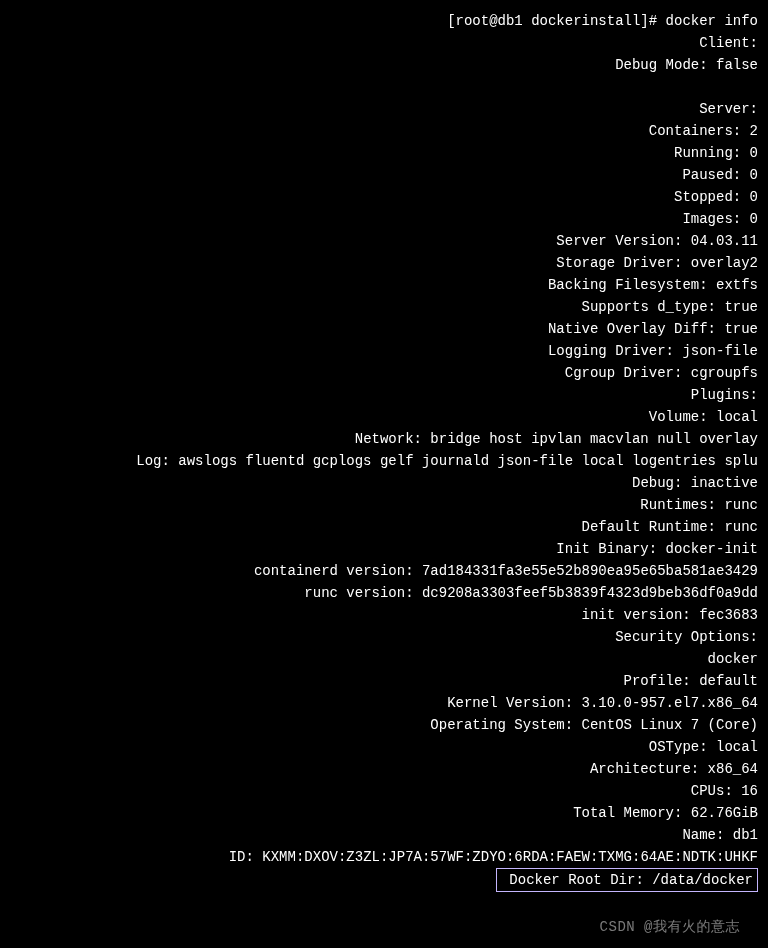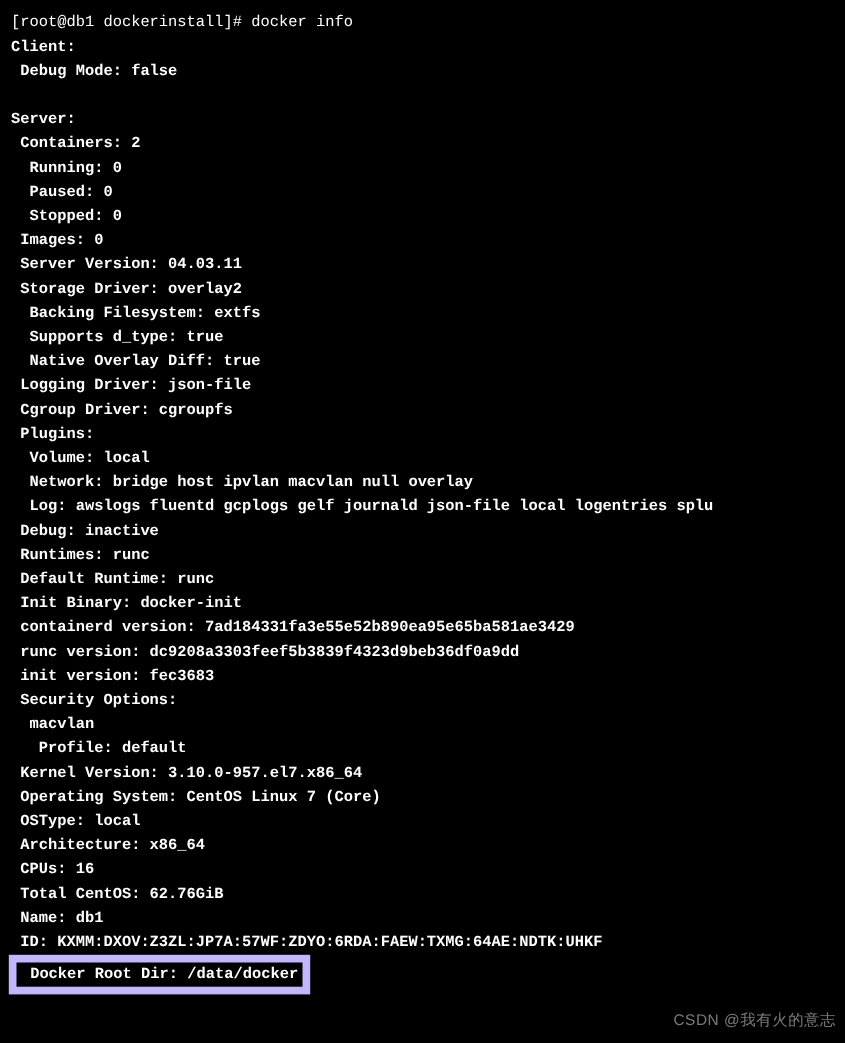--- a/index.html
+++ b/index.html
@@ -1,41 +1,41 @@
 <!DOCTYPE html>
 <html><head>
   <meta charset="utf-8">
   <style>
-    * { margin: 0; padding: 0; box-sizing: border-box; }
+    * { margin: 0; padding: 0; box-sizing: border-box; text-align: right; }
     body {
       background: #000;
       color: #fff;
       font-family: "Courier New", monospace;
       font-size: 14px;
       line-height: 22px;
       width: 768px;
       height: 948px;
       padding: 10px 10px 10px 10px;
       overflow: hidden;
       position: relative;
     }
     .prompt-line { white-space: pre; }
-    .output-line { white-space: pre; font-weight: bold; }
+    .output-line { white-space: pre; }
     .highlight-box {
-      border: 7px solid #c4b5fd;
+      border: 1px solid #c4b5fd;
       display: inline-block;
       padding: 0 4px;
       margin-left: -2px;
     }
     .watermark {
       position: absolute;
       bottom: 10px;
-      right: 8px;
+      right: 28px;
       color: rgba(220,220,220,0.55);
-      font-family: Liberation Sans, sans-serif;
+      font-family: Liberation Mono, monospace;
       font-size: 14px;
       letter-spacing: 0.5px;
     }
   </style>
 </head>
 <body>
 
 <div class="prompt-line">[root@db1 dockerinstall]# docker info</div>
 <div class="output-line">Client:</div>
 <div class="output-line"> Debug Mode: false</div>
@@ -58,25 +58,25 @@
 <div class="output-line">  Network: bridge host ipvlan macvlan null overlay</div>
 <div class="output-line">  Log: awslogs fluentd gcplogs gelf journald json-file local logentries splu</div>
 <div class="output-line"> Debug: inactive</div>
 <div class="output-line"> Runtimes: runc</div>
 <div class="output-line"> Default Runtime: runc</div>
 <div class="output-line"> Init Binary: docker-init</div>
 <div class="output-line"> containerd version: 7ad184331fa3e55e52b890ea95e65ba581ae3429</div>
 <div class="output-line"> runc version: dc9208a3303feef5b3839f4323d9beb36df0a9dd</div>
 <div class="output-line"> init version: fec3683</div>
 <div class="output-line"> Security Options:</div>
-<div class="output-line">  macvlan</div>
+<div class="output-line">  docker</div>
 <div class="output-line">   Profile: default</div>
 <div class="output-line"> Kernel Version: 3.10.0-957.el7.x86_64</div>
 <div class="output-line"> Operating System: CentOS Linux 7 (Core)</div>
 <div class="output-line"> OSType: local</div>
 <div class="output-line"> Architecture: x86_64</div>
 <div class="output-line"> CPUs: 16</div>
-<div class="output-line"> Total CentOS: 62.76GiB</div>
+<div class="output-line"> Total Memory: 62.76GiB</div>
 <div class="output-line"> Name: db1</div>
 <div class="output-line"> ID: KXMM:DXOV:Z3ZL:JP7A:57WF:ZDYO:6RDA:FAEW:TXMG:64AE:NDTK:UHKF</div>
 <div class="output-line"><span class="highlight-box"> Docker Root Dir: /data/docker</span></div>
 
 <div class="watermark">CSDN @我有火的意志</div>
 
 </body></html>

